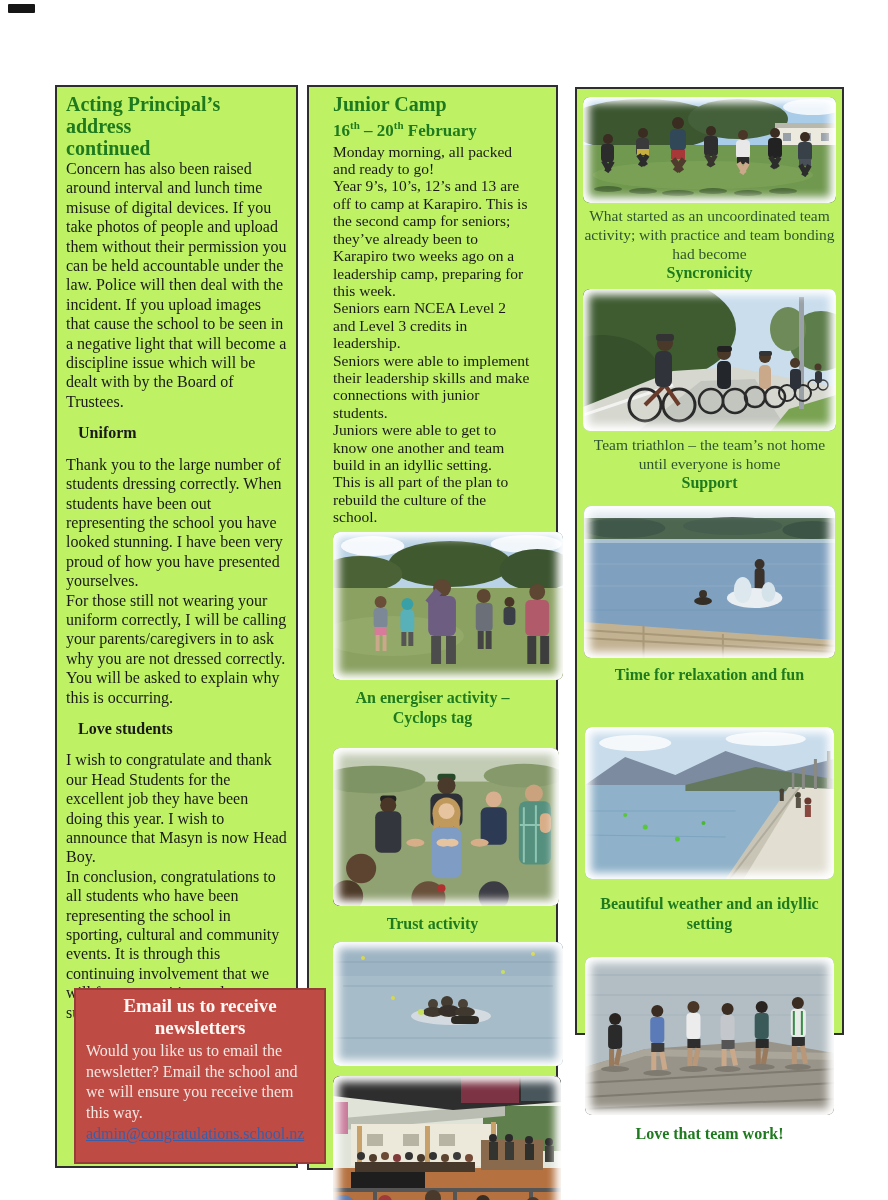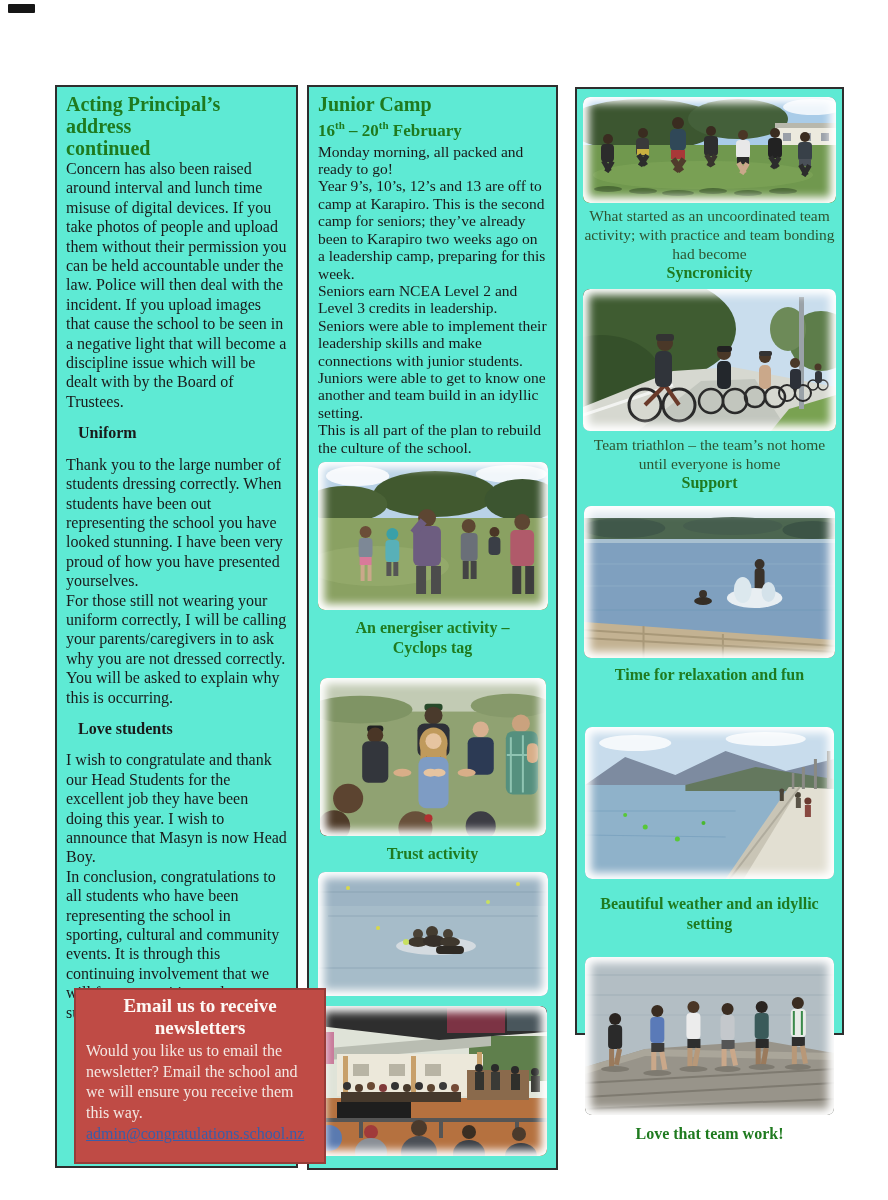--- a/index.html
+++ b/index.html
@@ -1,22 +1,22 @@
 <!DOCTYPE html>
 <html><head>
 <meta charset="utf-8">
 <style>
   html,body{margin:0;padding:0;}
   body{
     width:888px;height:1200px;position:relative;background:#ffffff;
     font-family:"Liberation Serif", serif;color:#1a1a1a;overflow:hidden;
   }
-  .col{position:absolute;border:2px solid #2e2e2e;background:#5eead4;box-sizing:border-box;}
+  .col{position:absolute;border:2px solid #2e2e2e;background:#bef264;box-sizing:border-box;}
   #col-left{left:55px;top:85px;width:243px;height:1083px;padding:6px 9px;}
-  #col-mid{left:307px;top:85px;width:251px;height:1085px;padding:6px 9px;}
+  #col-mid{left:307px;top:85px;width:251px;height:1085px;padding:6px 24px;}
   #col-right{left:575px;top:87px;width:269px;height:948px;padding:8px 6px;}
 
   .green-head{color:#1f7a1f;font-weight:bold;font-size:20px;line-height:22px;}
   .green-date{color:#1f7a1f;font-weight:bold;font-size:17px;line-height:20px;}
   .green-date sup{font-size:11px;}
 
   .body-l{font-size:16px;line-height:19.4px;margin:0;}
   .body-m{font-size:15.5px;line-height:17.4px;margin:0;}
   .subhead{font-size:16px;line-height:19.4px;margin:12px;font-weight:bold;}
 

